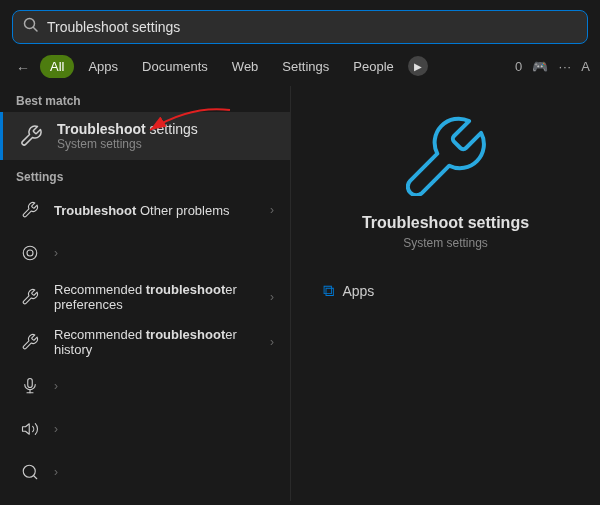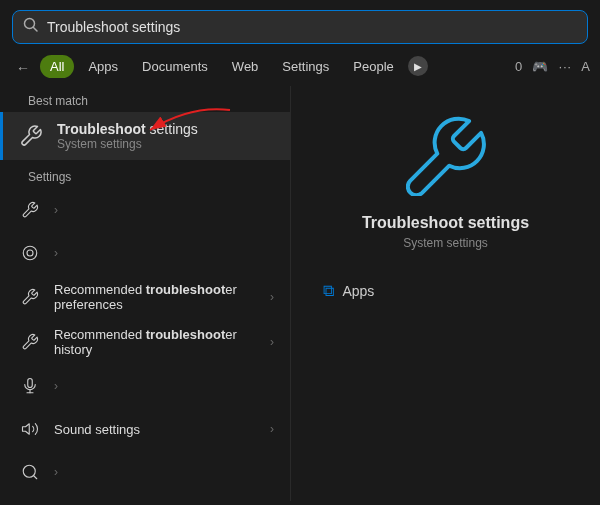--- a/index.html
+++ b/index.html
@@ -95,22 +95,22 @@
       flex-shrink: 0;
       overflow-y: auto;
       padding: 0 0 10px 0;
     }
     .left-panel::-webkit-scrollbar { width: 4px; }
     .left-panel::-webkit-scrollbar-thumb { background: #444; border-radius: 2px; }
 
     .section-label {
       font-size: 12px;
       color: #aaa;
-      padding: 8px 28px 4px;
-      font-weight: 400;
+      padding: 8px 16px 4px;
+      font-weight: 700;
     }
 
     
     .best-match-item {
       display: flex;
       align-items: center;
       gap: 10px;
       padding: 8px 12px;
       background: #2a2a2a;
       border-left: 3px solid #0078d4;
@@ -263,20 +263,23 @@
     </div>
 
     <div class="section-label">Settings</div>
 
     <div class="result-item">
       <div class="result-item-icon">
         <svg width="18" height="18" viewBox="0 0 24 24" fill="none">
           <path d="M14.7 6.3a1 1 0 0 0 0 1.4l1.6 1.6a1 1 0 0 0 1.4 0l3.77-3.77a6 6 0 0 1-7.94 7.94l-6.91 6.91a2.12 2.12 0 0 1-3-3l6.91-6.91a6 6 0 0 1 7.94-7.94l-3.77 3.77z" stroke="#ccc" stroke-width="1.5" stroke-linecap="round" stroke-linejoin="round"></path>
         </svg>
       </div>
+      <div class="result-item-text">
+        <strong>Troubleshoot</strong> Other problems
+      </div>
       <span class="result-item-chevron">›</span>
     </div>
 
     <div class="result-item">
       <div class="result-item-icon">
         <svg width="18" height="18" viewBox="0 0 24 24" fill="none">
           <circle cx="12" cy="12" r="9" stroke="#ccc" stroke-width="1.5"></circle>
           <circle cx="12" cy="12" r="4" stroke="#ccc" stroke-width="1.5"></circle>
         </svg>
       </div>
@@ -319,23 +322,20 @@
       <span class="result-item-chevron">›</span>
     </div>
 
     <div class="result-item">
       <div class="result-item-icon">
         <svg width="18" height="18" viewBox="0 0 24 24" fill="none">
           <polygon points="11,5 6,9 2,9 2,15 6,15 11,19" stroke="#ccc" stroke-width="1.5" stroke-linejoin="round"></polygon>
           <path d="M15.54 8.46a5 5 0 0 1 0 7.07" stroke="#ccc" stroke-width="1.5" stroke-linecap="round"></path>
           <path d="M19.07 4.93a10 10 0 0 1 0 14.14" stroke="#ccc" stroke-width="1.5" stroke-linecap="round"></path>
         </svg>
-      </div>
-      <div class="result-item-text">
-        Sound settings
       </div>
       <span class="result-item-chevron">›</span>
     </div>
 
 
     <div class="result-item">
       <div class="result-item-icon">
         <svg width="18" height="18" viewBox="0 0 24 24" fill="none">
           <circle cx="11" cy="11" r="8" stroke="#ccc" stroke-width="1.5"></circle>
           <line x1="21" y1="21" x2="16.65" y2="16.65" stroke="#ccc" stroke-width="1.5" stroke-linecap="round"></line>

